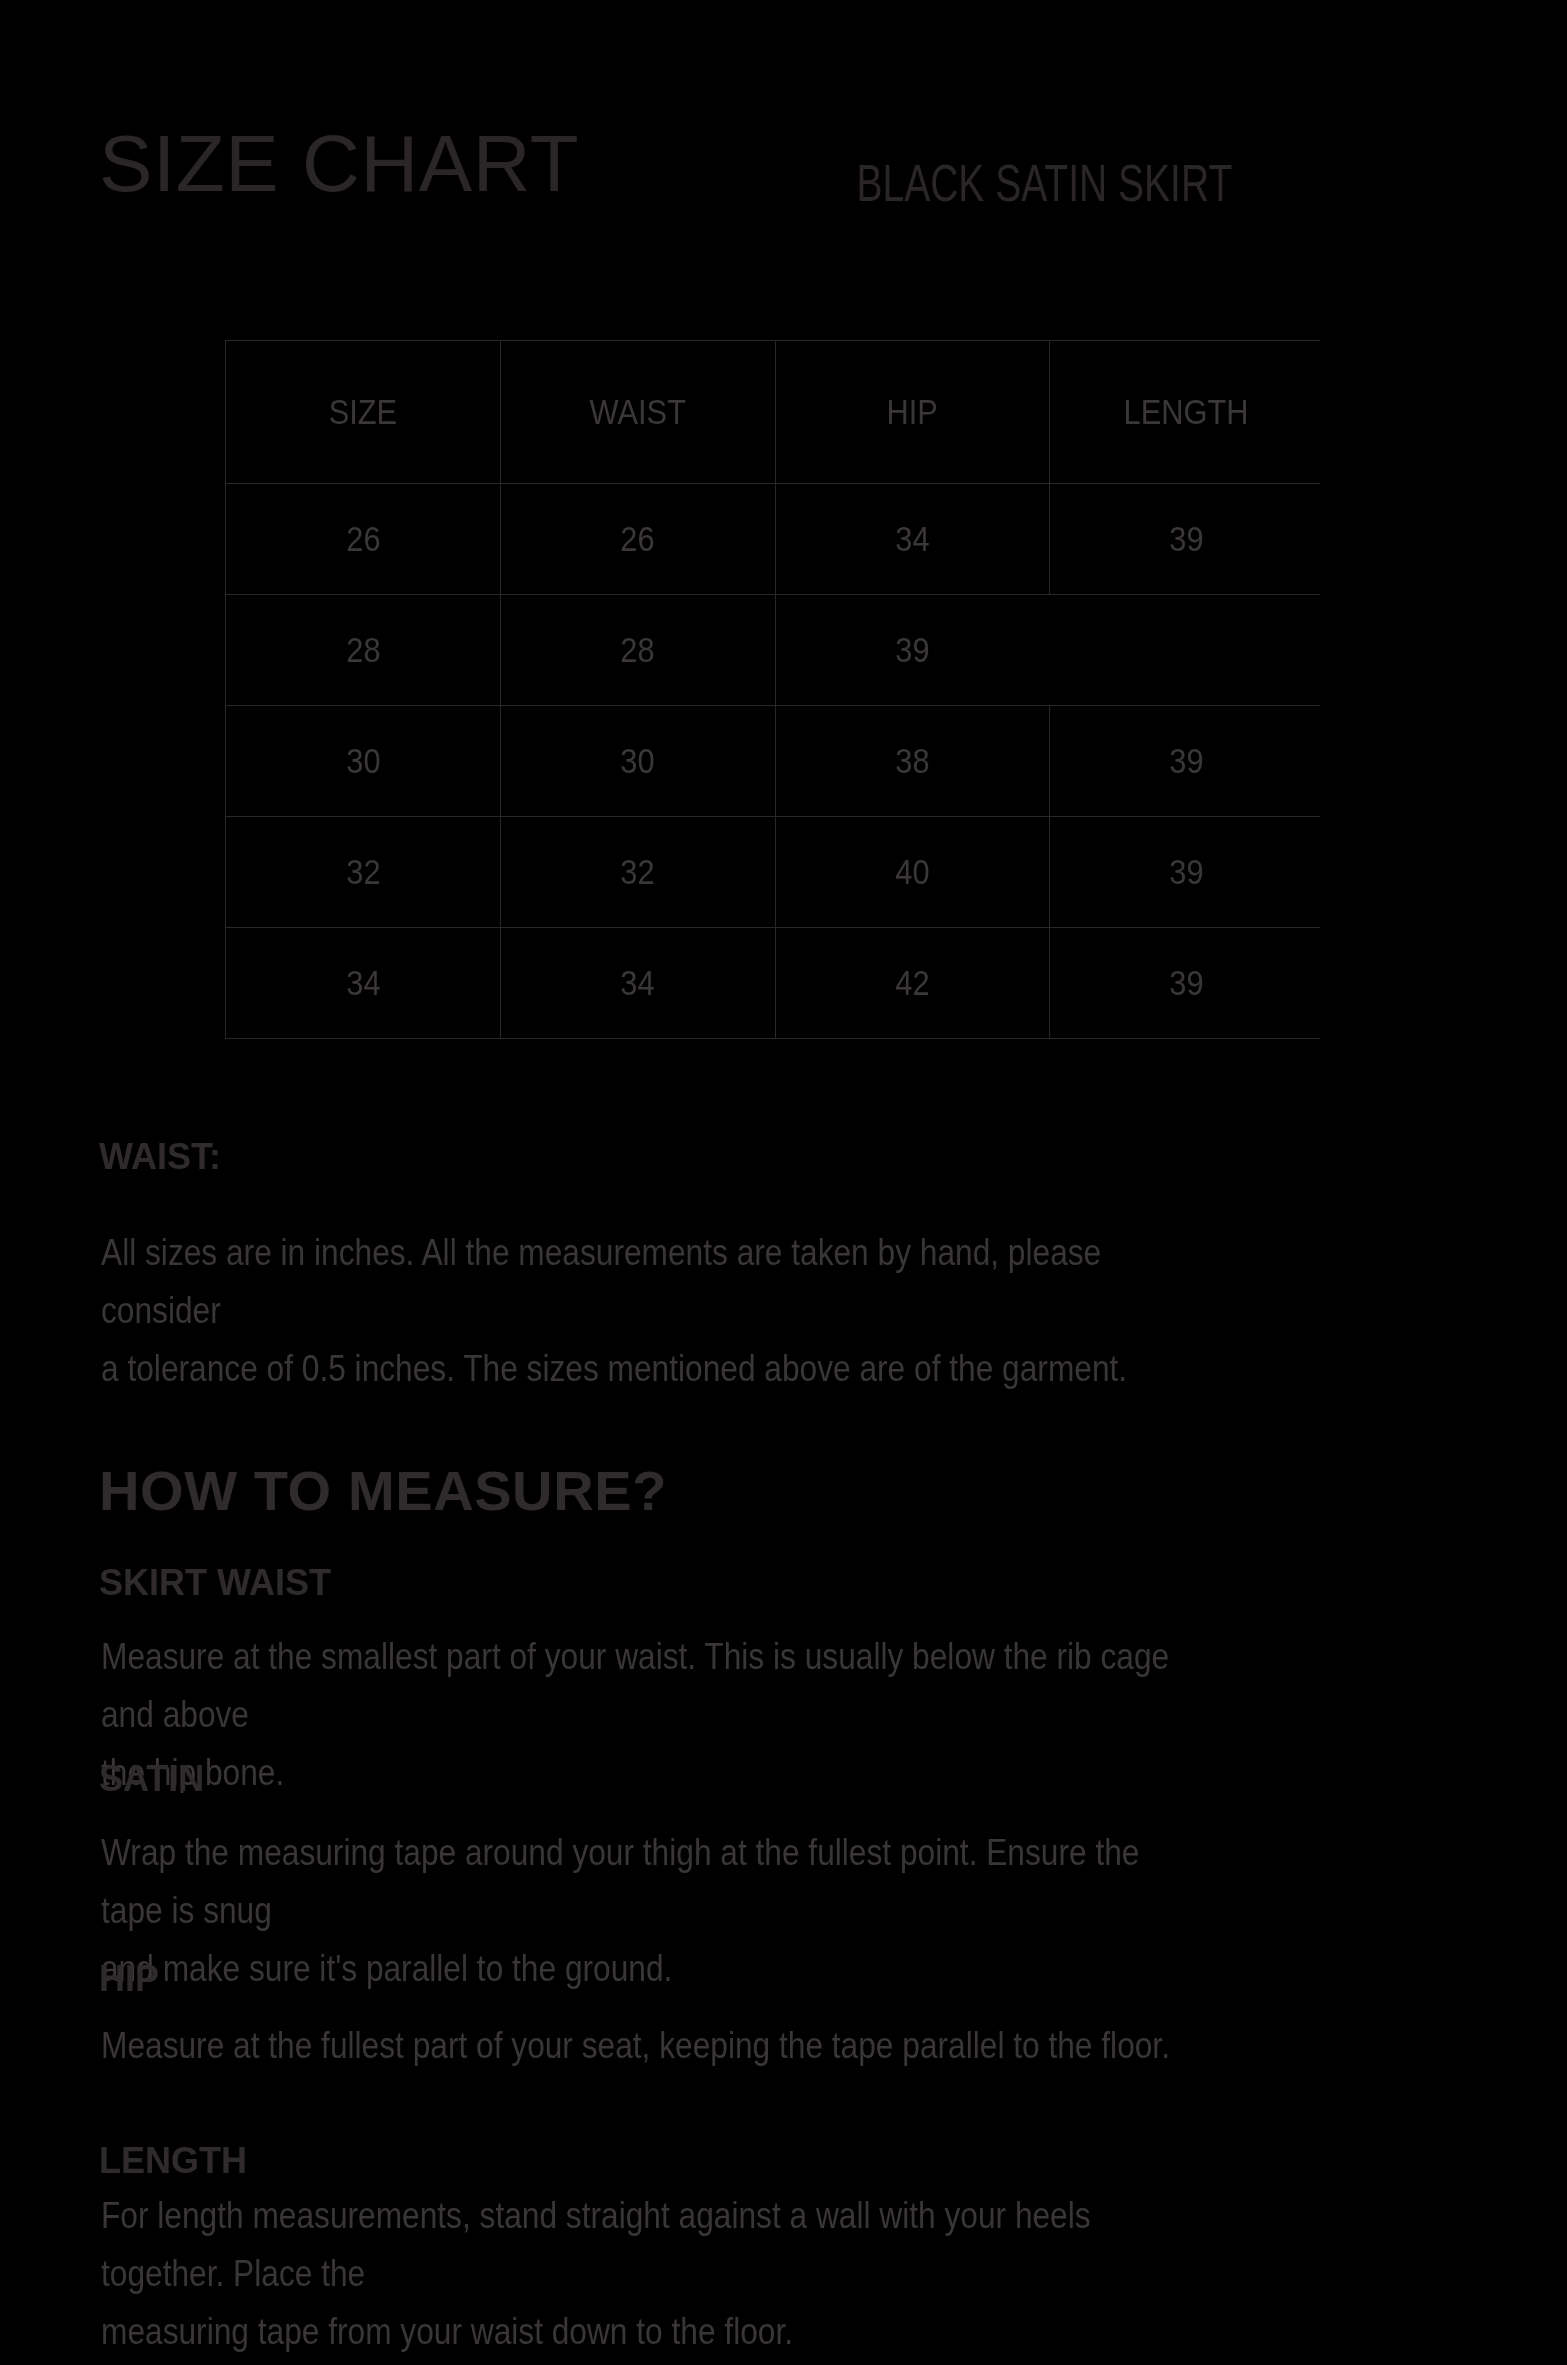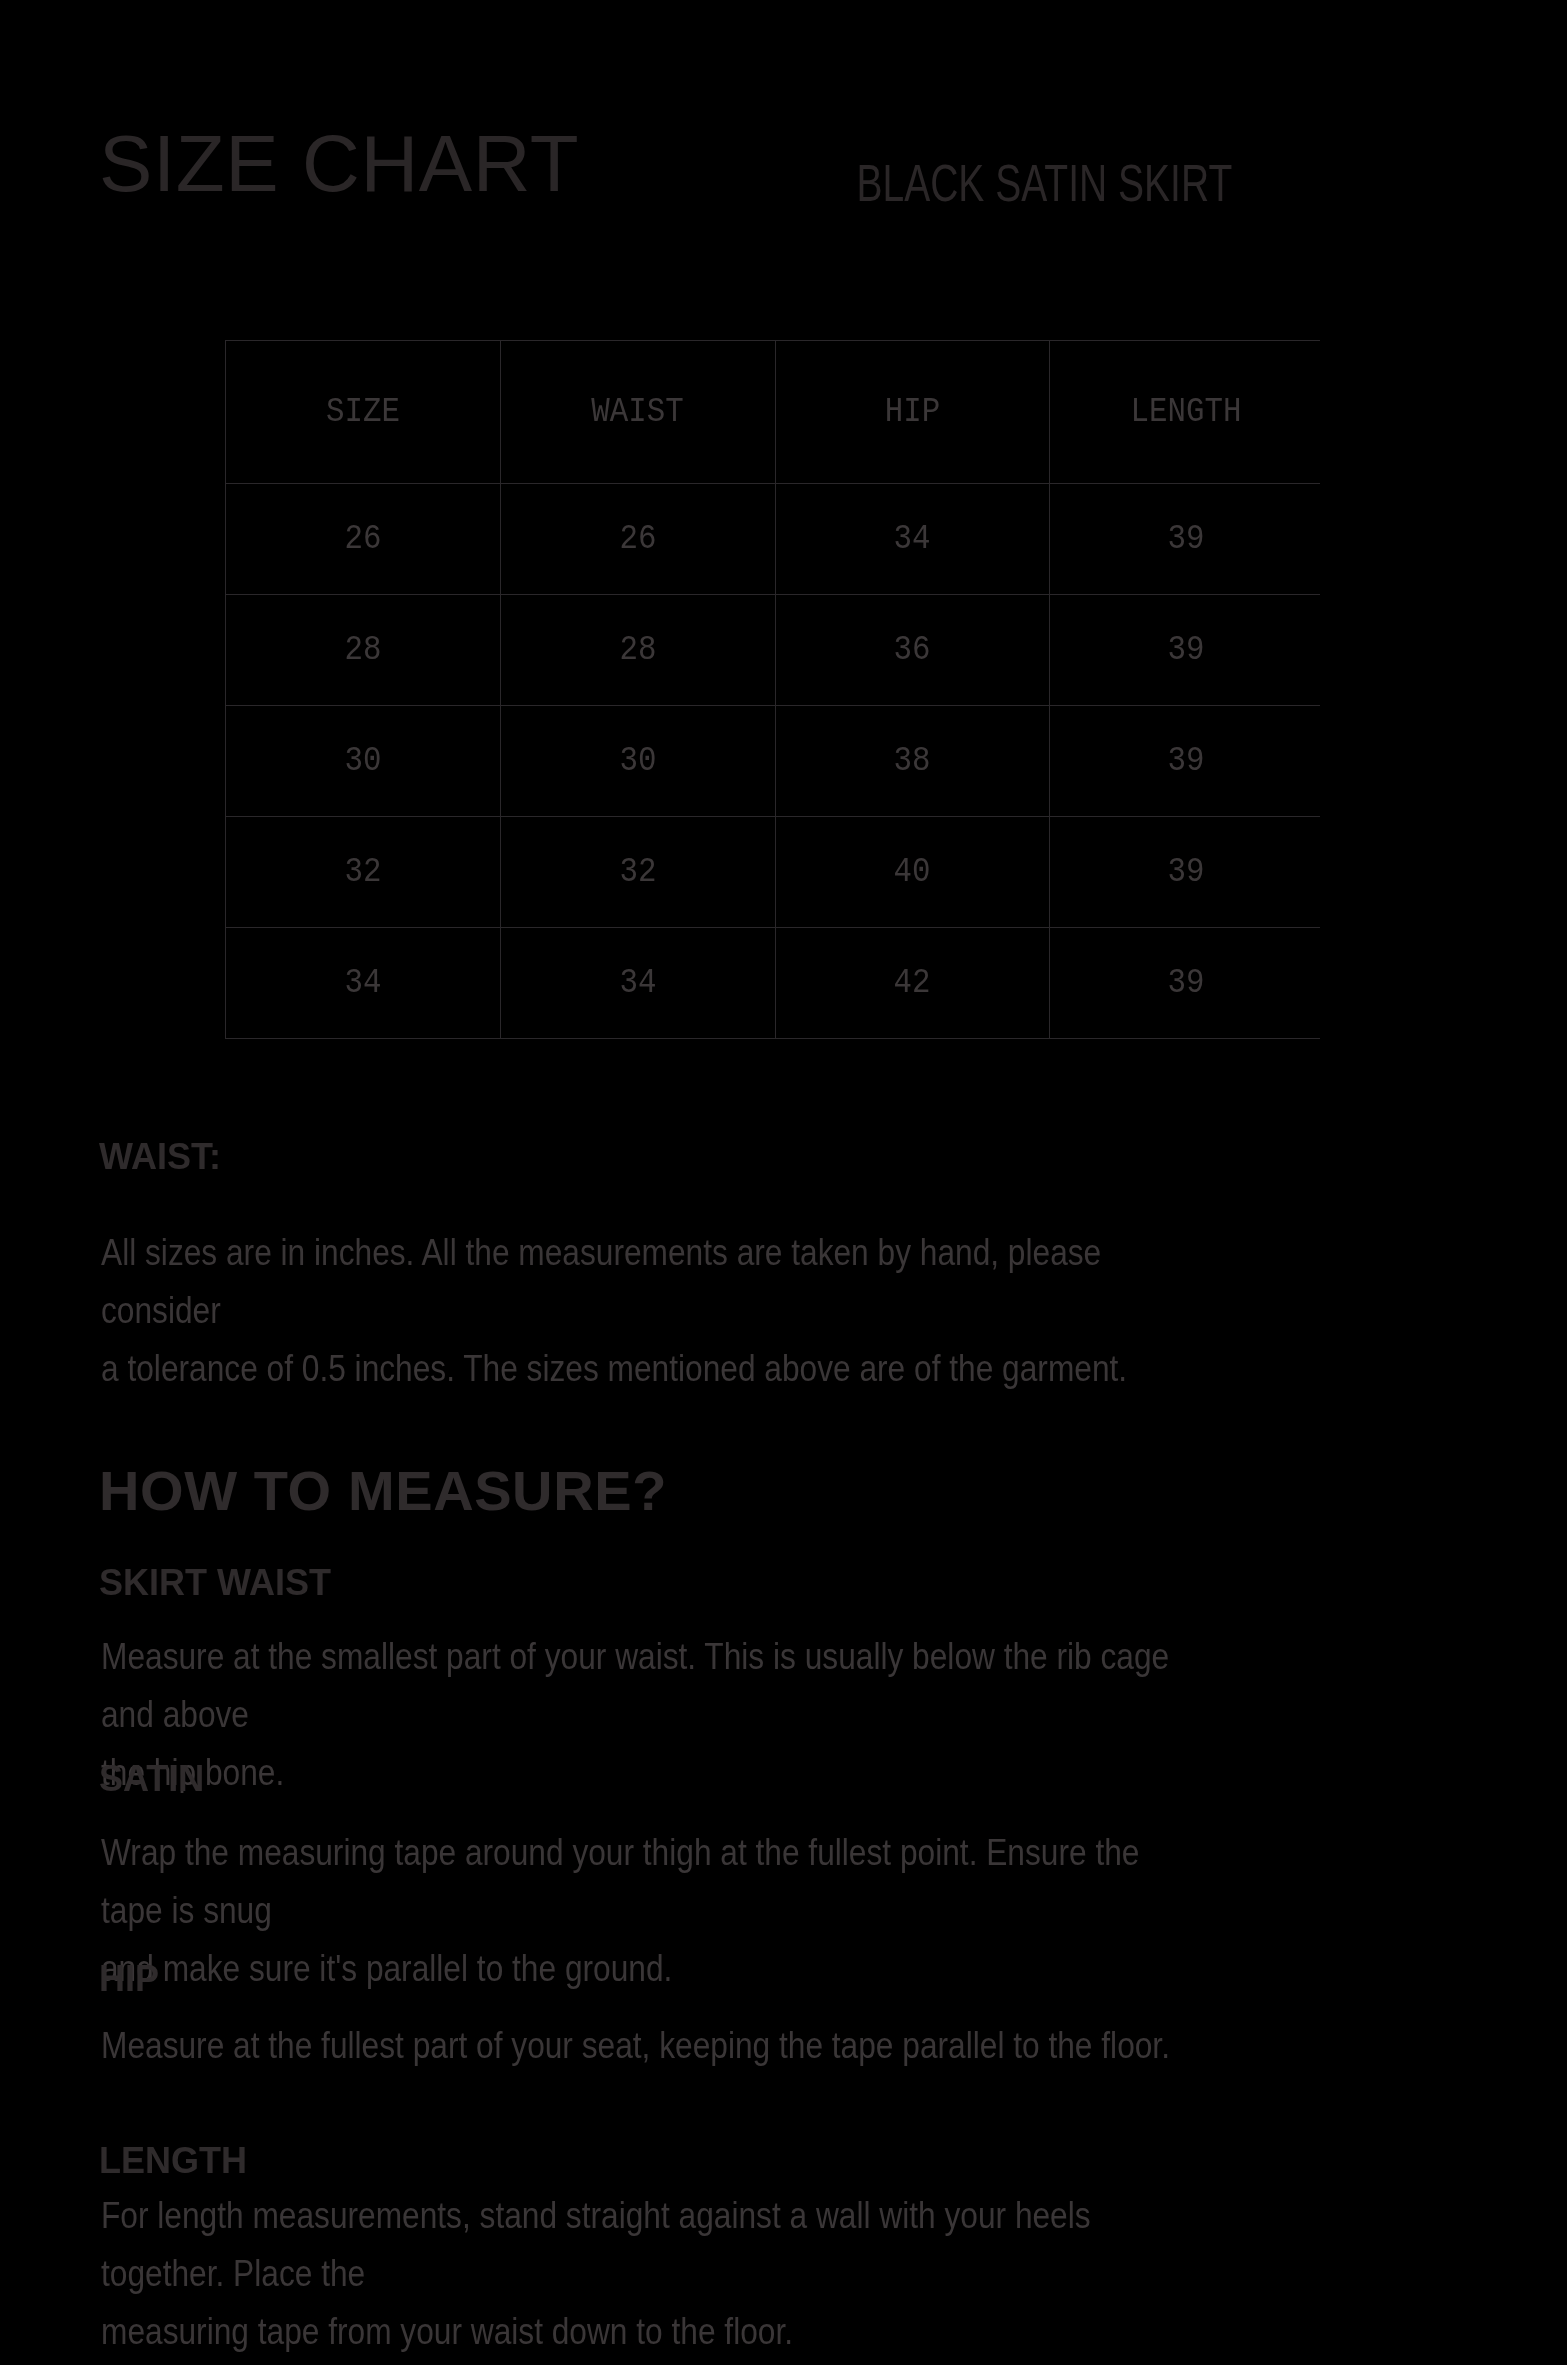--- a/index.html
+++ b/index.html
@@ -37,21 +37,20 @@
   .size-table {
     left: 225px; top: 340px;
     width: 1099px;
     border: 1.8px solid #2a272a;
     box-sizing: border-box;
   }
   .t-row {
     display: grid;
     grid-template-columns: repeat(4, 1fr);
     box-sizing: border-box;
-    font-family: Liberation Mono, monospace;
   }
   .t-row.header { height: 142px; }
   .t-row.body { height: 111px; border-top: 1.8px solid #2a272a; }
   .t-cell {
     display: flex; align-items: center; justify-content: center;
     box-sizing: border-box;
     color: #3b3738;
     font-size: 35px;
     overflow: hidden;
   }
@@ -126,23 +125,20 @@
         </div>
     </div>
     <div class="t-row body">
       <div class="t-cell">
           <span>28</span>
         </div>
       <div class="t-cell">
           <span>28</span>
         </div>
       <div class="t-cell">
-          <span>36</span>
-        </div>
-      <div class="t-cell">
           <span>39</span>
         </div>
     </div>
     <div class="t-row body">
       <div class="t-cell">
           <span>30</span>
         </div>
       <div class="t-cell">
           <span>30</span>
         </div>

